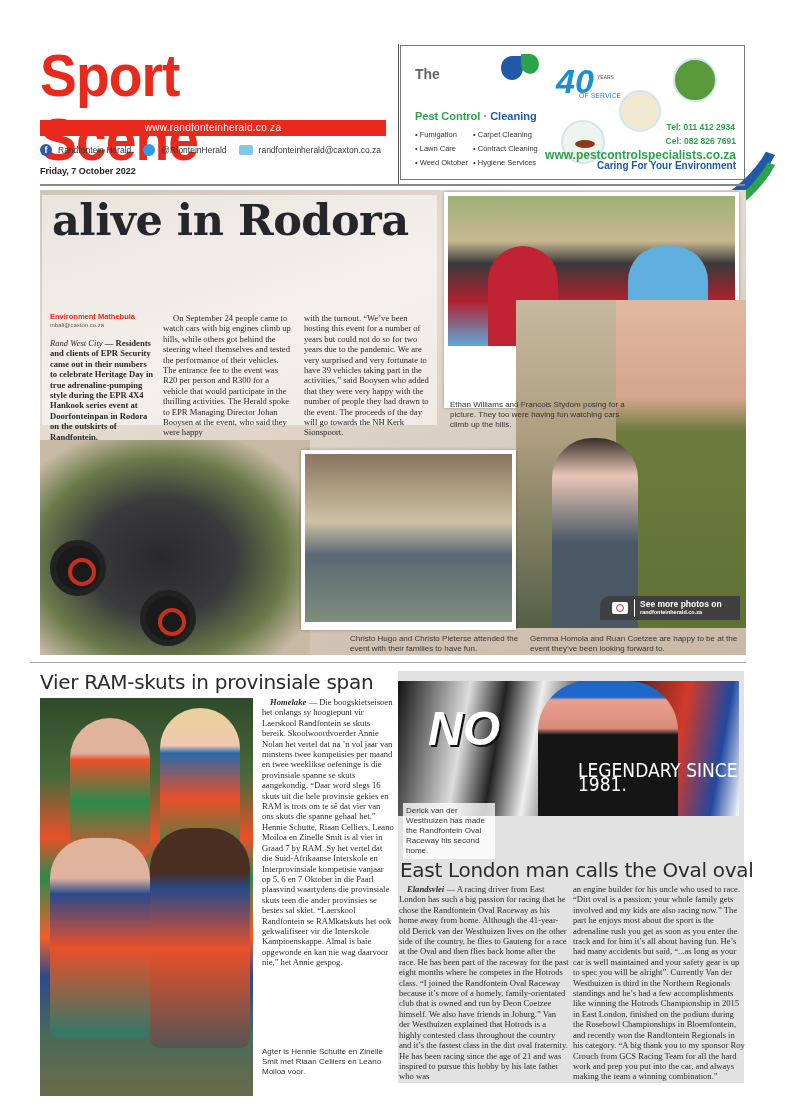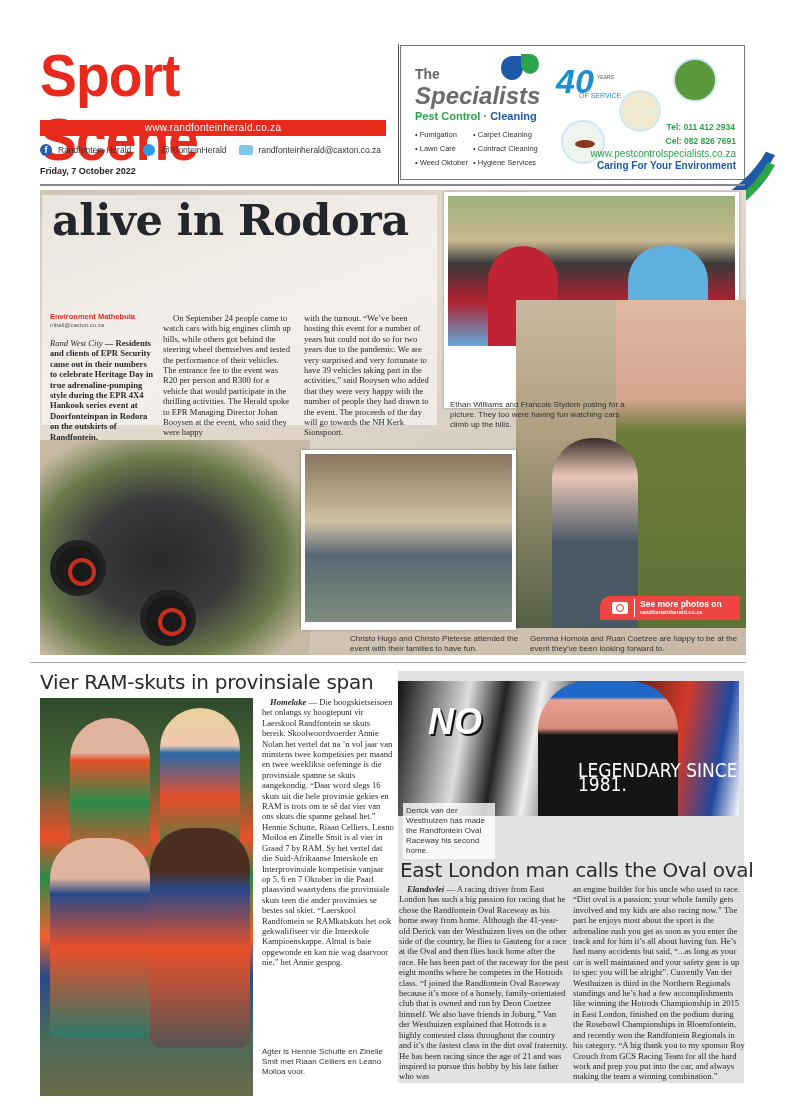--- a/index.html
+++ b/index.html
@@ -31,21 +31,21 @@
 .ad .years{left:196px;top:28px;font-size:5px;color:#555}
 .ad .service{left:178px;top:46px;font-size:7px;color:#1c8fd0}
 .ad .swoosh1{left:150px;top:30px;width:240px;height:150px;border:10px solid #1f5aa8;border-radius:50%;border-color:transparent transparent #1f5aa8 transparent;transform:rotate(-25deg)}
 .ad .swoosh2{left:150px;top:40px;width:240px;height:150px;border:8px solid #2ca24a;border-radius:50%;border-color:transparent transparent #2ca24a transparent;transform:rotate(-25deg)}
 .ad .circ{border-radius:50%;border:2px solid #cfe6f5;background:#eef4ee}
 .ad .ant{left:160px;top:74px;width:44px;height:44px}
 .ad .ant:after{content:"";position:absolute;left:12px;top:18px;width:20px;height:8px;background:#8a3a1a;border-radius:50%}
 .ad .bucket{left:218px;top:44px;width:42px;height:42px;background:#f0e9d0}
 .ad .grass{left:272px;top:12px;width:44px;height:44px;background:#5a9a3a}
 .ad .tel{right:8px;top:74px;font-size:8.5px;font-weight:bold;color:#2ca24a;text-align:center;line-height:14px}
-.ad .web{right:8px;top:102px;font-size:10px;font-weight:normal;color:#2ca24a;text-align:center}
+.ad .web{right:8px;top:102px;font-size:12px;font-weight:bold;color:#2ca24a;text-align:center}
 .ad .care{right:8px;top:114px;font-size:10px;font-weight:bold;color:#1f5aa8;text-align:right}
 
 
 .hero{left:40px;top:190px;width:706px;height:465px;background:linear-gradient(160deg,#cfc4b6 0%,#e7ddd2 30%,#d9cfc3 55%,#c9b8a5 100%)}
 .hero-overlay{left:42px;top:195px;width:395px;height:230px;background:rgba(255,255,255,0.55)}
 .headline{left:52px;top:196px;width:390px;font-family:"DejaVu Serif",serif;font-weight:bold;font-size:43px;line-height:48px;color:#24262b;letter-spacing:-0.5px}
 .byline{left:50px;top:312px;font-size:7.5px;font-weight:bold;color:#e8291c}
 .byemail{left:50px;top:322px;font-size:6px;color:#555}
 .col{font-family:"Liberation Serif",serif;font-size:8.6px;line-height:10.4px;color:#2a2a2a;text-align:left}
 .lead{left:50px;top:338px;width:105px;font-weight:bold}
@@ -54,21 +54,21 @@
 .body2{left:304px;top:313px;width:130px}
 .photo1{left:444px;top:192px;width:295px;height:216px;background:#fff;box-shadow:0 0 3px rgba(0,0,0,0.3)}
 .photo1 .img{left:4px;top:4px;width:287px;height:150px;background:linear-gradient(180deg,#9fb07a 0%,#c8b890 30%,#3a3a3a 45%,#b02030 70%,#60a8d8 100%)}
 .photo1 .img .p1{left:40px;top:50px;width:70px;height:100px;background:#c02434;border-radius:35px 35px 0 0}
 .photo1 .img .p2{left:180px;top:50px;width:80px;height:100px;background:#5fb0de;border-radius:35px 35px 0 0}
 .cap{font-size:8px;line-height:10px;color:#333}
 .cap1{left:450px;top:400px;width:180px}
 .photo-gemma{left:516px;top:300px;width:230px;height:328px;background:linear-gradient(180deg,#c7b7a0 0%,#b0a080 40%,#556045 100%)}
 .photo-gemma .man{left:100px;top:0px;width:130px;height:328px;background:linear-gradient(180deg,#e0b8a0 0%,#d5a58e 30%,#6c7c3c 40%,#5f7236 100%)}
 .photo-gemma .woman{left:36px;top:138px;width:86px;height:190px;background:linear-gradient(180deg,#3a2e2a 0%,#e8c6b6 20%,#4a5866 55%,#4a5866 100%);border-radius:40px 40px 0 0}
-.more-badge{left:600px;top:596px;width:140px;height:24px;background:#ef4444;border-radius:10px 0 0 0;display:flex;align-items:center;color:#fff}
+.more-badge{left:600px;top:596px;width:140px;height:24px;background:#404040;border-radius:10px 0 0 0;display:flex;align-items:center;color:#fff}
 .more-badge .cam{width:16px;height:12px;background:#fff;border-radius:2px;margin:0 6px 0 12px;position:relative}
 .more-badge .cam:after{content:"";position:absolute;left:4px;top:2px;width:6px;height:6px;border:1.5px solid #e8291c;border-radius:50%}
 .more-badge .sep{width:1px;height:18px;background:#fff;margin-right:5px}
 .more-badge .t1{font-size:8.5px;font-weight:bold;line-height:9px}
 .more-badge .t2{font-size:5.5px;font-weight:bold;line-height:7px}
 .photo-christo{left:301px;top:450px;width:215px;height:180px;background:#fff;box-shadow:0 0 3px rgba(0,0,0,0.3)}
 .photo-christo .img{left:4px;top:4px;width:207px;height:168px;background:linear-gradient(180deg,#8a7560 0%,#cfc2a4 40%,#5b6875 60%,#7e8d7c 100%)}
 .cap2{left:350px;top:634px;width:170px}
 .cap3{left:530px;top:634px;width:210px}
 .vehicle{left:40px;top:440px;width:270px;height:215px;background:radial-gradient(ellipse at 45% 55%,#2a2a2c 0%,#3a3a3c 35%,#6a7a4a 60%,#c7b9a3 80%)}
@@ -82,21 +82,21 @@
 .archery-img{left:40px;top:698px;width:213px;height:398px;background:linear-gradient(180deg,#2f4a2c 0%,#4a6a3a 20%,#e8502a 35%,#2c8a4a 45%,#f0602a 60%,#2a4a8a 70%,#4a6a5a 85%,#6a6a4a 100%)}
 .archery-img .kid{border-radius:40px 40px 10px 10px}
 .vier-body{left:262px;top:697px;width:132px;text-indent:8px}
 .vier-cap{left:262px;top:1047px;width:132px}
 
 
 .oval-box{left:398px;top:671px;width:346px;height:412px;background:#e2e2e2}
 .oval-img{left:398px;top:681px;width:341px;height:135px;background:linear-gradient(100deg,#111 0%,#ddd 20%,#222 30%,#eee 40%,#111 55%,#d23a2a 80%,#2048a0 92%,#fff 100%)}
 .oval-img .man{left:140px;top:0;width:140px;height:135px;background:linear-gradient(180deg,#1f67c8 0%,#1f67c8 12%,#e8a090 14%,#d98b7a 35%,#151515 40%,#151515 100%);border-radius:50px 50px 0 0}
 .oval-img .leg{left:180px;top:82px;color:#fff;font-weight:normal;font-size:19px;line-height:14px;font-family:"DejaVu Sans Condensed","DejaVu Sans",sans-serif}
-.oval-img .nos{left:30px;top:20px;font-size:36px;font-weight:bold;font-style:italic;color:#fff;text-shadow:2px 2px 0 #111}
+.oval-img .nos{left:30px;top:20px;font-size:48px;font-weight:bold;font-style:italic;color:#fff;text-shadow:2px 2px 0 #111}
 .oval-cap{left:403px;top:803px;width:92px;padding:3px;background:rgba(255,255,255,0.78);font-size:8px;line-height:10px;color:#333}
 .oval-title{left:400px;top:858px}
 .oval-c1{left:399px;top:884px;width:170px;text-indent:8px}
 .oval-c2{left:573px;top:884px;width:172px}
 .oval-c1 i,.oval-c2 i{font-style:italic}
 </style>
 </head>
 <body>
 
 <div class="abs masthead-title">Sport Scene</div>
@@ -111,21 +111,20 @@
 </div>
 <div class="abs date">Friday, 7 October 2022</div>
 <div class="abs vline"></div>
 
 <div class="abs ad">
   <div class="abs swoosh1"></div>
   <div class="abs swoosh2"></div>
   <div class="abs logo1"></div>
   <div class="abs logo2"></div>
   <div class="abs the">The</div>
-  <div class="abs spec">Specialists</div>
   <div class="abs pc"><span>Pest Control · </span><b>Cleaning</b></div>
   <ul class="abs c1">
     <li>Fumigation</li>
     <li>Lawn Care</li>
     <li>Weed Oktober</li>
   </ul>
   <ul class="abs c2">
     <li>Carpet Cleaning</li>
     <li>Contract Cleaning</li>
     <li>Hygiene Services</li>

